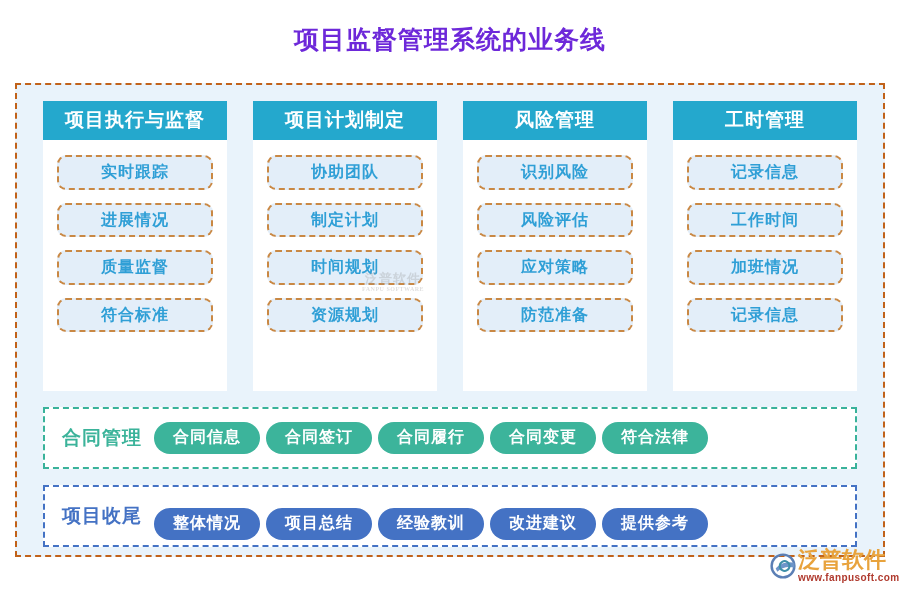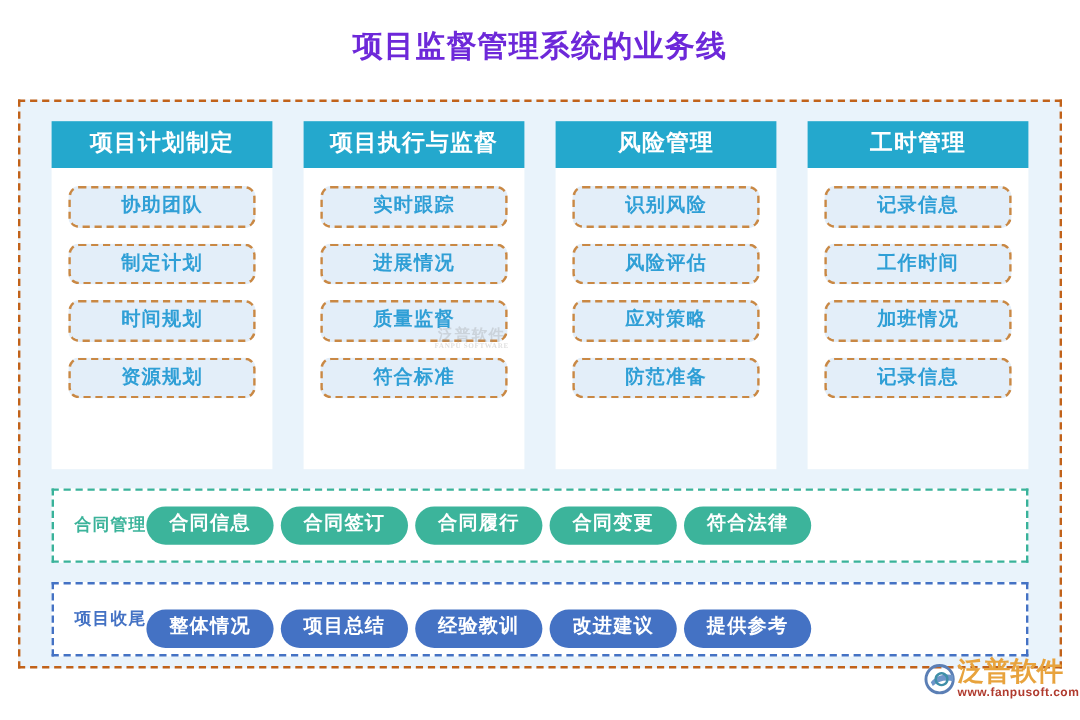--- a/index.html
+++ b/index.html
@@ -94,25 +94,25 @@
     padding-left: 17px;
     background: #ffffff;
   }
   .row-band.contract {
     border: 2px dashed #39b29a;
   }
   .row-band.closing {
     border: 2px dashed #4472c4;
   }
   .row-label {
-    font-size: 14px;
+    font-size: 19px;
     font-weight: bold;
     letter-spacing: 1px;
     white-space: nowrap;
-    margin-right: 0;
+    margin-right: 12px;
   }
   .row-label.contract {
     color: #3bb39a;
   }
   .row-label.closing {
     color: #4472c4;
   }
   .pill-list {
     display: flex;
     gap: 6px;
@@ -196,36 +196,36 @@
 </head>
 <body>
 
 <div class="page-title">项目监督管理系统的业务线</div>
 
 <div class="outer-frame">
 
   <div class="columns">
 
     <div class="column">
+      <div class="col-header">项目执行与监督</div>
+      <div class="col-body">
+        <div class="col-item">实时跟踪</div>
+        <div class="col-item">进展情况</div>
+        <div class="col-item">质量监督</div>
+        <div class="col-item">符合标准</div>
+      </div>
+    </div>
+
+    <div class="column">
       <div class="col-header">项目计划制定</div>
       <div class="col-body">
         <div class="col-item">协助团队</div>
         <div class="col-item">制定计划</div>
         <div class="col-item">时间规划</div>
         <div class="col-item">资源规划</div>
-      </div>
-    </div>
-
-    <div class="column">
-      <div class="col-header">项目执行与监督</div>
-      <div class="col-body">
-        <div class="col-item">实时跟踪</div>
-        <div class="col-item">进展情况</div>
-        <div class="col-item">质量监督</div>
-        <div class="col-item">符合标准</div>
       </div>
     </div>
 
     <div class="column">
       <div class="col-header">风险管理</div>
       <div class="col-body">
         <div class="col-item">识别风险</div>
         <div class="col-item">风险评估</div>
         <div class="col-item">应对策略</div>
         <div class="col-item">防范准备</div>

